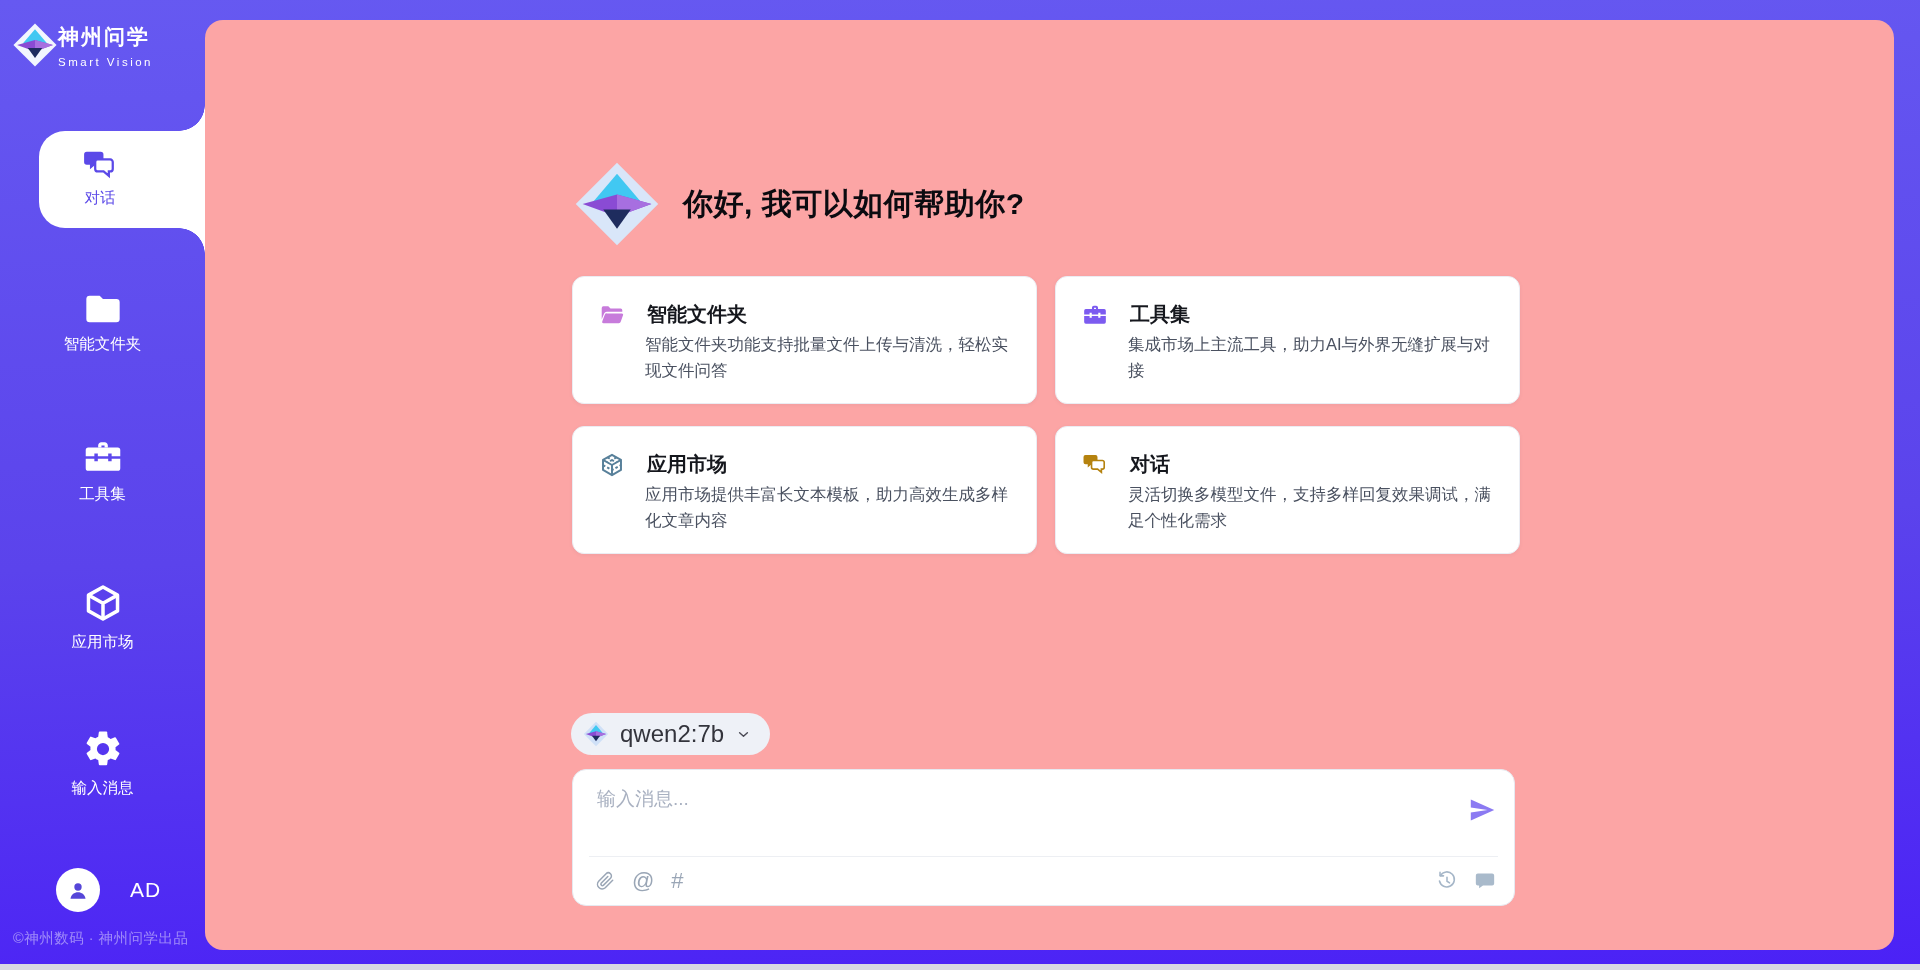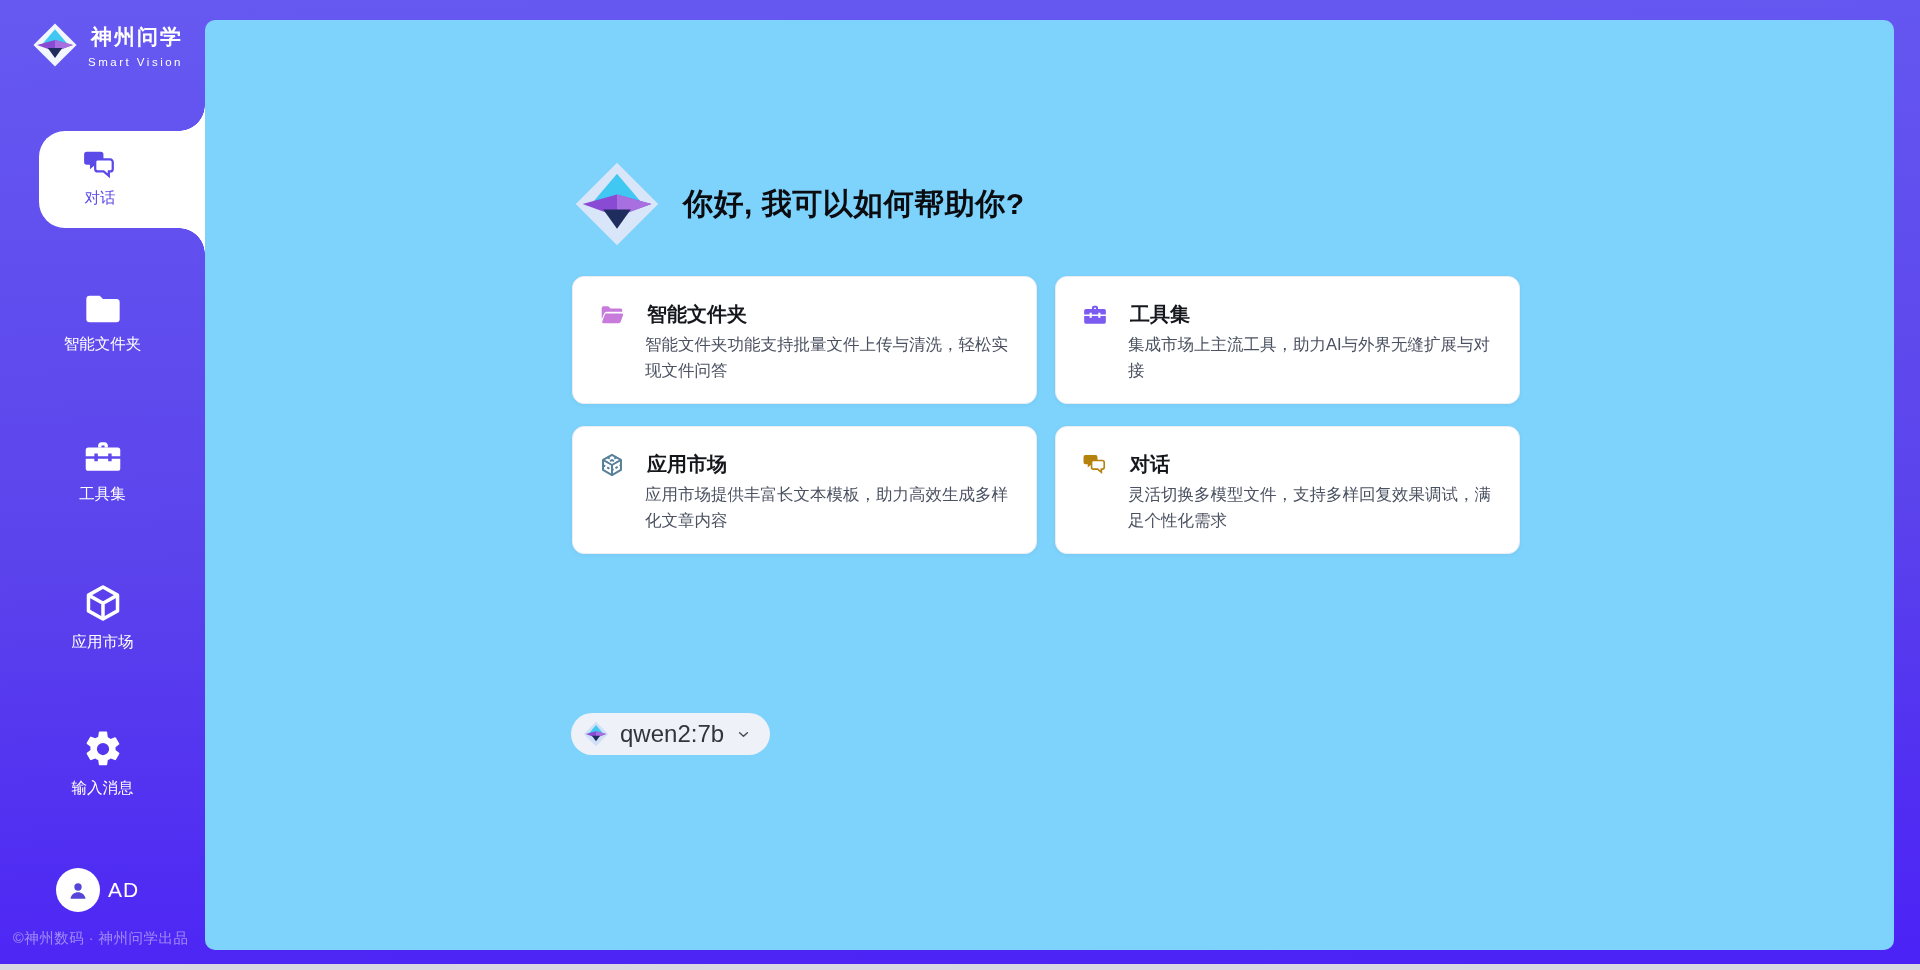--- a/index.html
+++ b/index.html
@@ -5,21 +5,21 @@
   html,body{margin:0;padding:0;}
   body{
     width:1920px;height:970px;overflow:hidden;position:relative;
     font-family:"Liberation Sans","DejaVu Sans",sans-serif;
     background:linear-gradient(178deg,#6659f1 0%,#5b43ec 55%,#4b21f6 100%);
   }
   .bottom-strip{position:absolute;left:0;right:0;bottom:0;height:6px;background:#d8d8e2;}
 
   
   .sidebar{position:absolute;left:0;top:0;width:205px;height:970px;}
-  .brand{position:absolute;left:32px;top:22px;display:flex;align-items:center;gap:10px;text-align:right;}
+  .brand{position:absolute;left:12px;top:22px;display:flex;align-items:center;}
   .brand-text .t{color:#fff;font-size:21px;font-weight:700;letter-spacing:2px;}
   .brand-text .s{color:#fff;font-size:11.5px;letter-spacing:2.5px;margin-top:5px;}
 
   .nav-tab{
     position:absolute;left:39px;top:131px;width:166px;height:97px;
     background:#fff;border-radius:26px 0 0 26px;
     display:flex;flex-direction:column;align-items:center;justify-content:center;
     gap:8px;padding-right:44px;box-sizing:border-box;cursor:pointer;
   }
   .nav-tab::before{content:"";position:absolute;right:0;top:-26px;width:26px;height:26px;
@@ -29,29 +29,29 @@
   .nav-tab .lbl{color:#5b49e8;font-size:15.5px;font-weight:500;}
 
   .nav-item{
     position:absolute;left:0;width:205px;display:flex;flex-direction:column;
     align-items:center;gap:8px;cursor:pointer;
   }
   .nav-item .lbl{color:#fff;font-size:15.5px;}
   .nav-item.files{top:292px;} .nav-item.tools{top:438px;}
   .nav-item.market{top:582px;} .nav-item.settings{top:728px;}
 
-  .user-row{position:absolute;left:56px;top:868px;display:flex;align-items:center;gap:8px;cursor:pointer;}
+  .user-row{position:absolute;left:56px;top:868px;display:flex;align-items:center;gap:30px;cursor:pointer;}
   .avatar{width:44px;height:44px;border-radius:50%;background:#fff;display:flex;align-items:center;justify-content:center;}
   .user-name{color:#fff;font-size:21px;letter-spacing:1px;}
   .copyright{position:absolute;left:13px;top:929px;color:rgba(255,255,255,.45);font-size:14.5px;letter-spacing:.5px;}
 
   
   .panel{
     position:absolute;left:205px;top:20px;width:1689px;height:930px;
-    background:#7dd3fc;border-radius:10px;
+    background:#fca5a5;border-radius:18px;
   }
   .hero{position:absolute;left:368px;top:140px;display:flex;align-items:center;gap:22px;}
   .hero h1{margin:0;font-size:30px;font-weight:700;color:#0b0b10;letter-spacing:.5px;}
 
   .cards{position:absolute;left:367px;top:256px;display:grid;
     grid-template-columns:465px 465px;gap:22px 18px;}
   .card{
     height:128px;box-sizing:border-box;background:#fff;
     border:1px solid #ebedf3;border-radius:12px;
     padding:24px 26px 0 26px;box-shadow:0 1px 4px rgba(25,35,70,.05);cursor:pointer;
@@ -231,16 +231,46 @@
         <polygon points="7,32 32,25 57,32 32,41" fill="#8a4bd4"></polygon>
         <polygon points="32,25 57,32 32,41" fill="#a76fe0"></polygon>
         <polygon points="22,36 42,36 32,50" fill="#1e2c5e"></polygon>
       </svg>
       <span class="name">qwen2:7b</span>
       <svg width="17" height="17" viewBox="0 0 24 24">
         <path d="M6.5 9.5l5.5 5 5.5-5" fill="none" stroke="#4a4a55" stroke-width="2" stroke-linecap="round" stroke-linejoin="round"></path>
       </svg>
     </div>
 
+    <div class="input-box">
+      <textarea placeholder="输入消息..." style=""></textarea>
+
+      <svg class="send-btn" viewBox="0 0 24 24">
+        <path d="M2.4 21L22.5 12 2.4 3v6.8L16.8 12 2.4 14.2V21z" fill="#8b7af2"></path>
+      </svg>
+
+      <div class="input-divider"></div>
+
+      <div class="tb-left">
+        <svg width="20" height="22" viewBox="0 0 24 24">
+          <path d="M21.2 11.2l-8.9 8.9a5.6 5.6 0 0 1-7.9-7.9l8.9-8.9a3.73 3.73 0 0 1 5.3 5.3l-8.6 8.6a1.87 1.87 0 0 1-2.6-2.6l8-8" fill="none" stroke="#9aa6b6" stroke-width="1.8" stroke-linecap="round"></path>
+        </svg>
+        <span class="glyph">@</span>
+        <span class="glyph">#</span>
+      </div>
+
+      <div class="tb-right">
+        <svg width="22" height="22" viewBox="0 0 24 24">
+          <g fill="none" stroke="#a5b6c8" stroke-width="1.7" stroke-linecap="round" stroke-linejoin="round">
+            <path d="M4.8 6A8.2 8.2 0 1 1 3.8 12"></path>
+            <path d="M4.4 2.6v3.8h3.8"></path>
+            <path d="M12 8v4.3l2.8 1.7"></path>
+          </g>
+        </svg>
+        <svg width="22" height="22" viewBox="0 0 24 24">
+          <path d="M4.2 3.8h15.6A2.2 2.2 0 0 1 22 6v8.6a2.2 2.2 0 0 1-2.2 2.2H9.8L5.6 20v-3.2H4.2A2.2 2.2 0 0 1 2 14.6V6a2.2 2.2 0 0 1 2.2-2.2z" fill="#a9bacb"></path>
+        </svg>
+      </div>
+    </div>
   </main>
 
   <div class="bottom-strip"></div>
 </div>
 
 </body></html>

